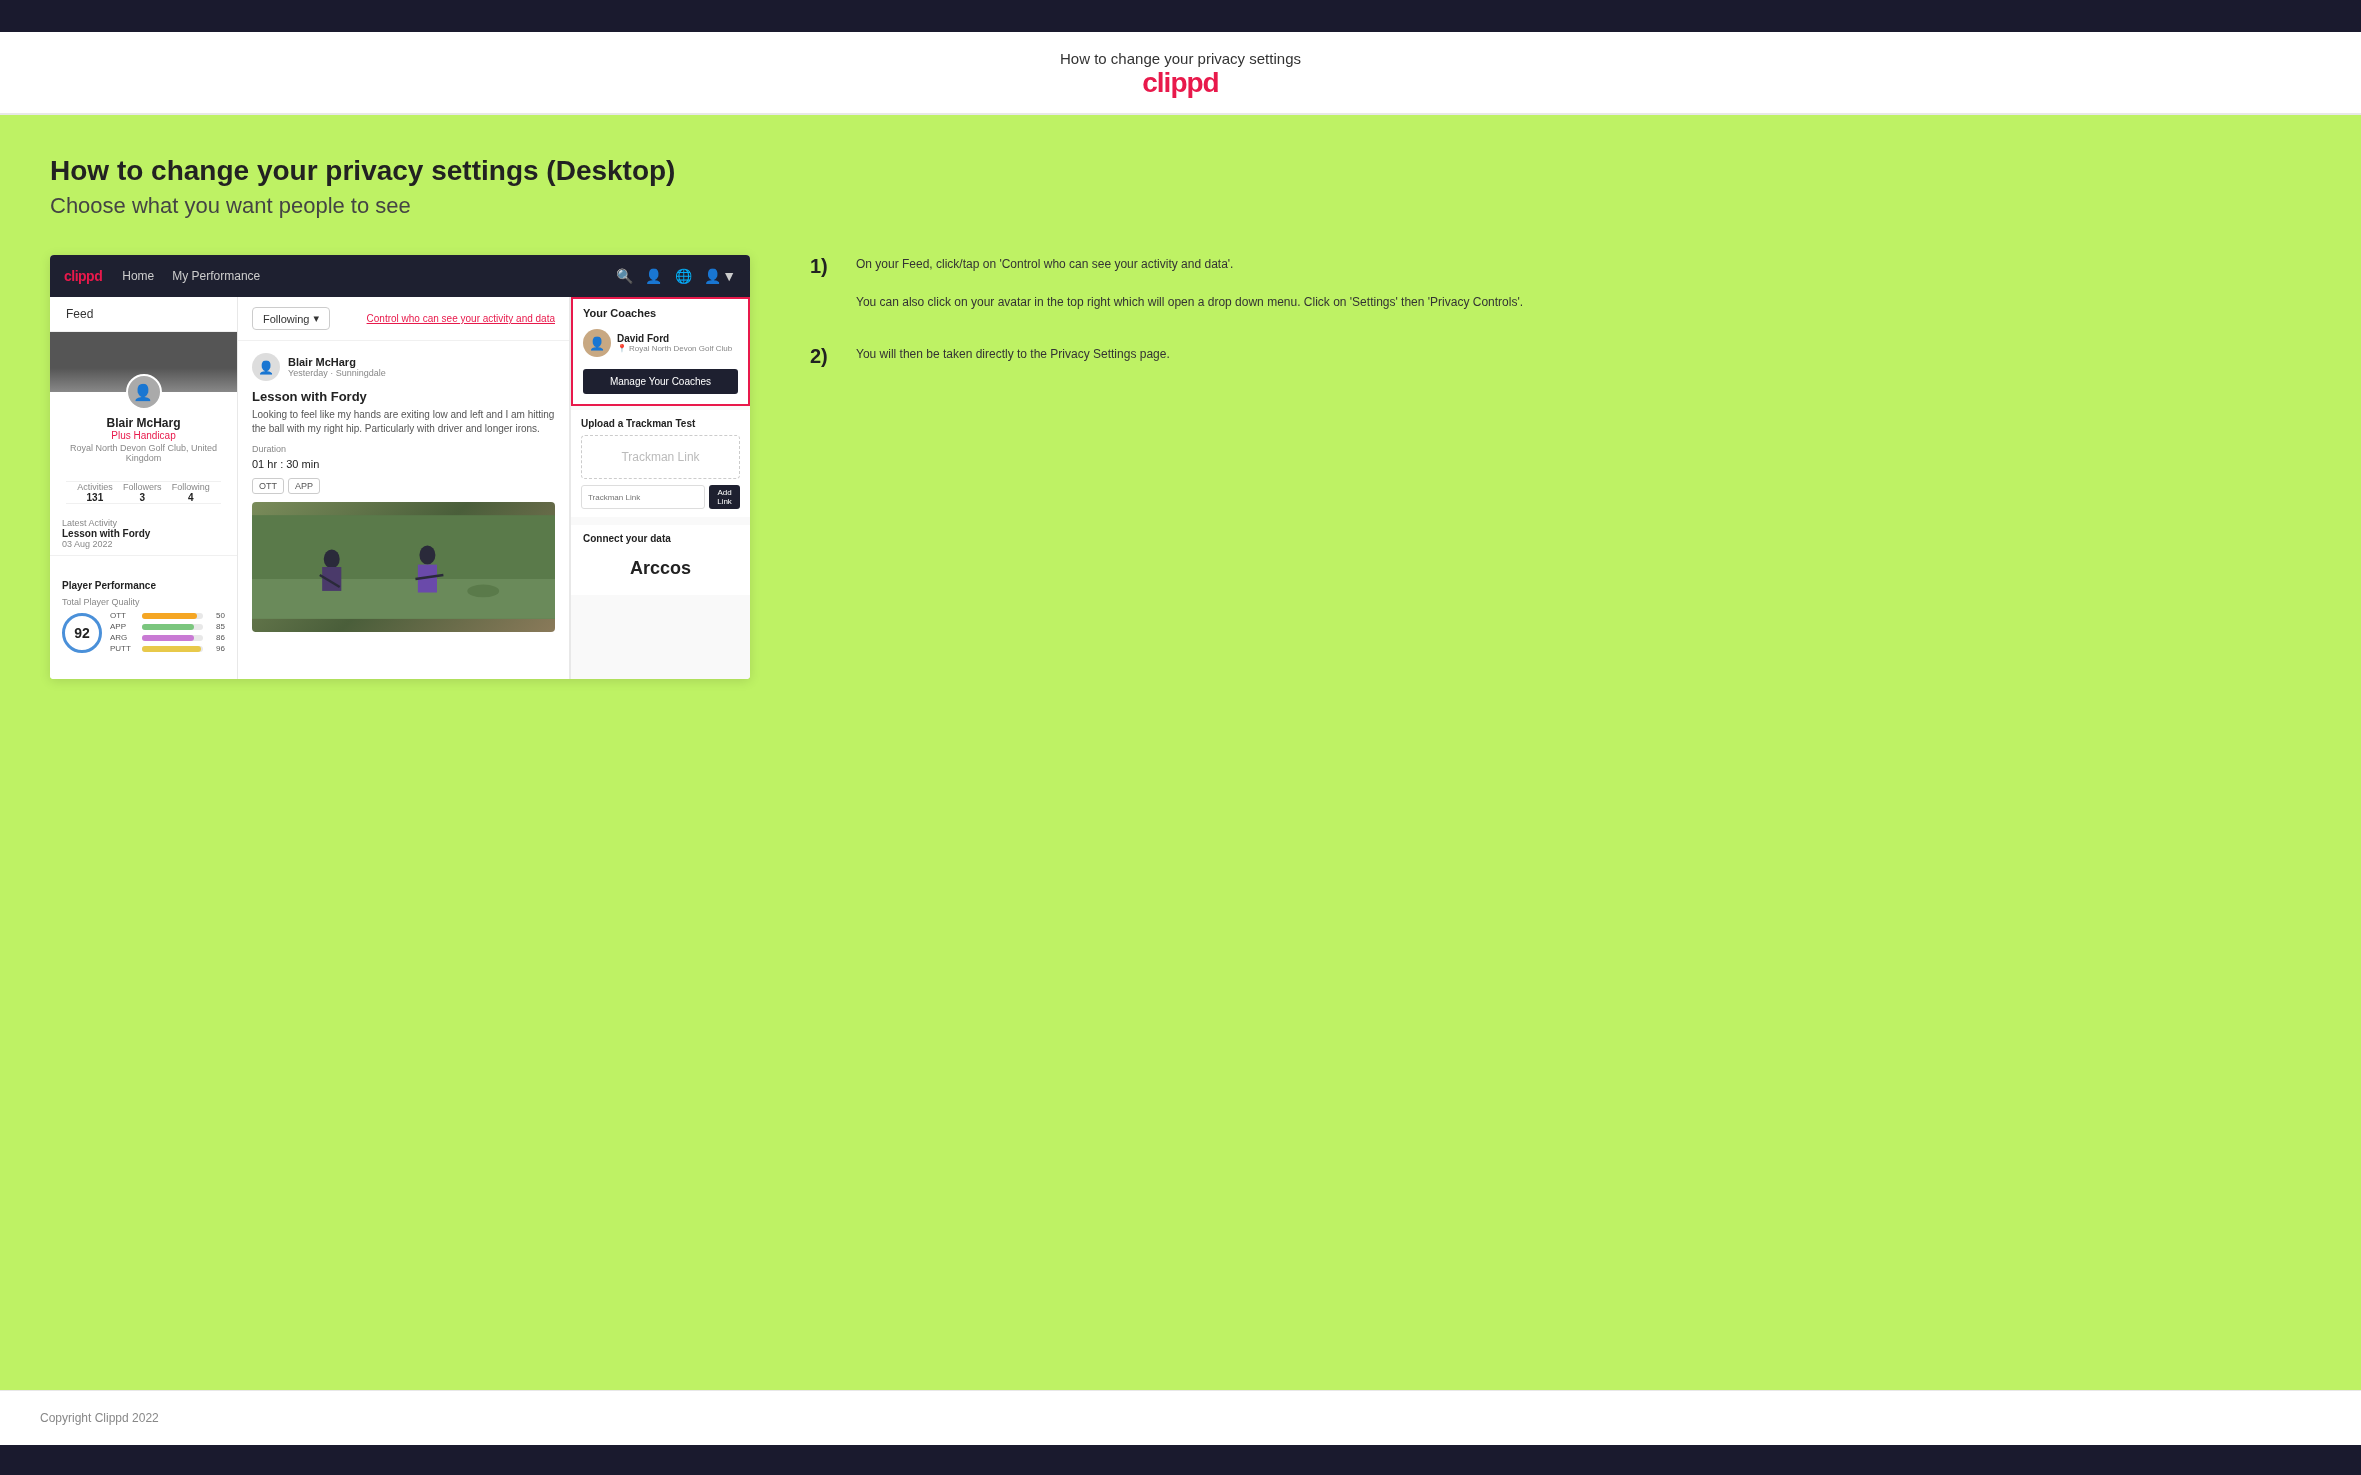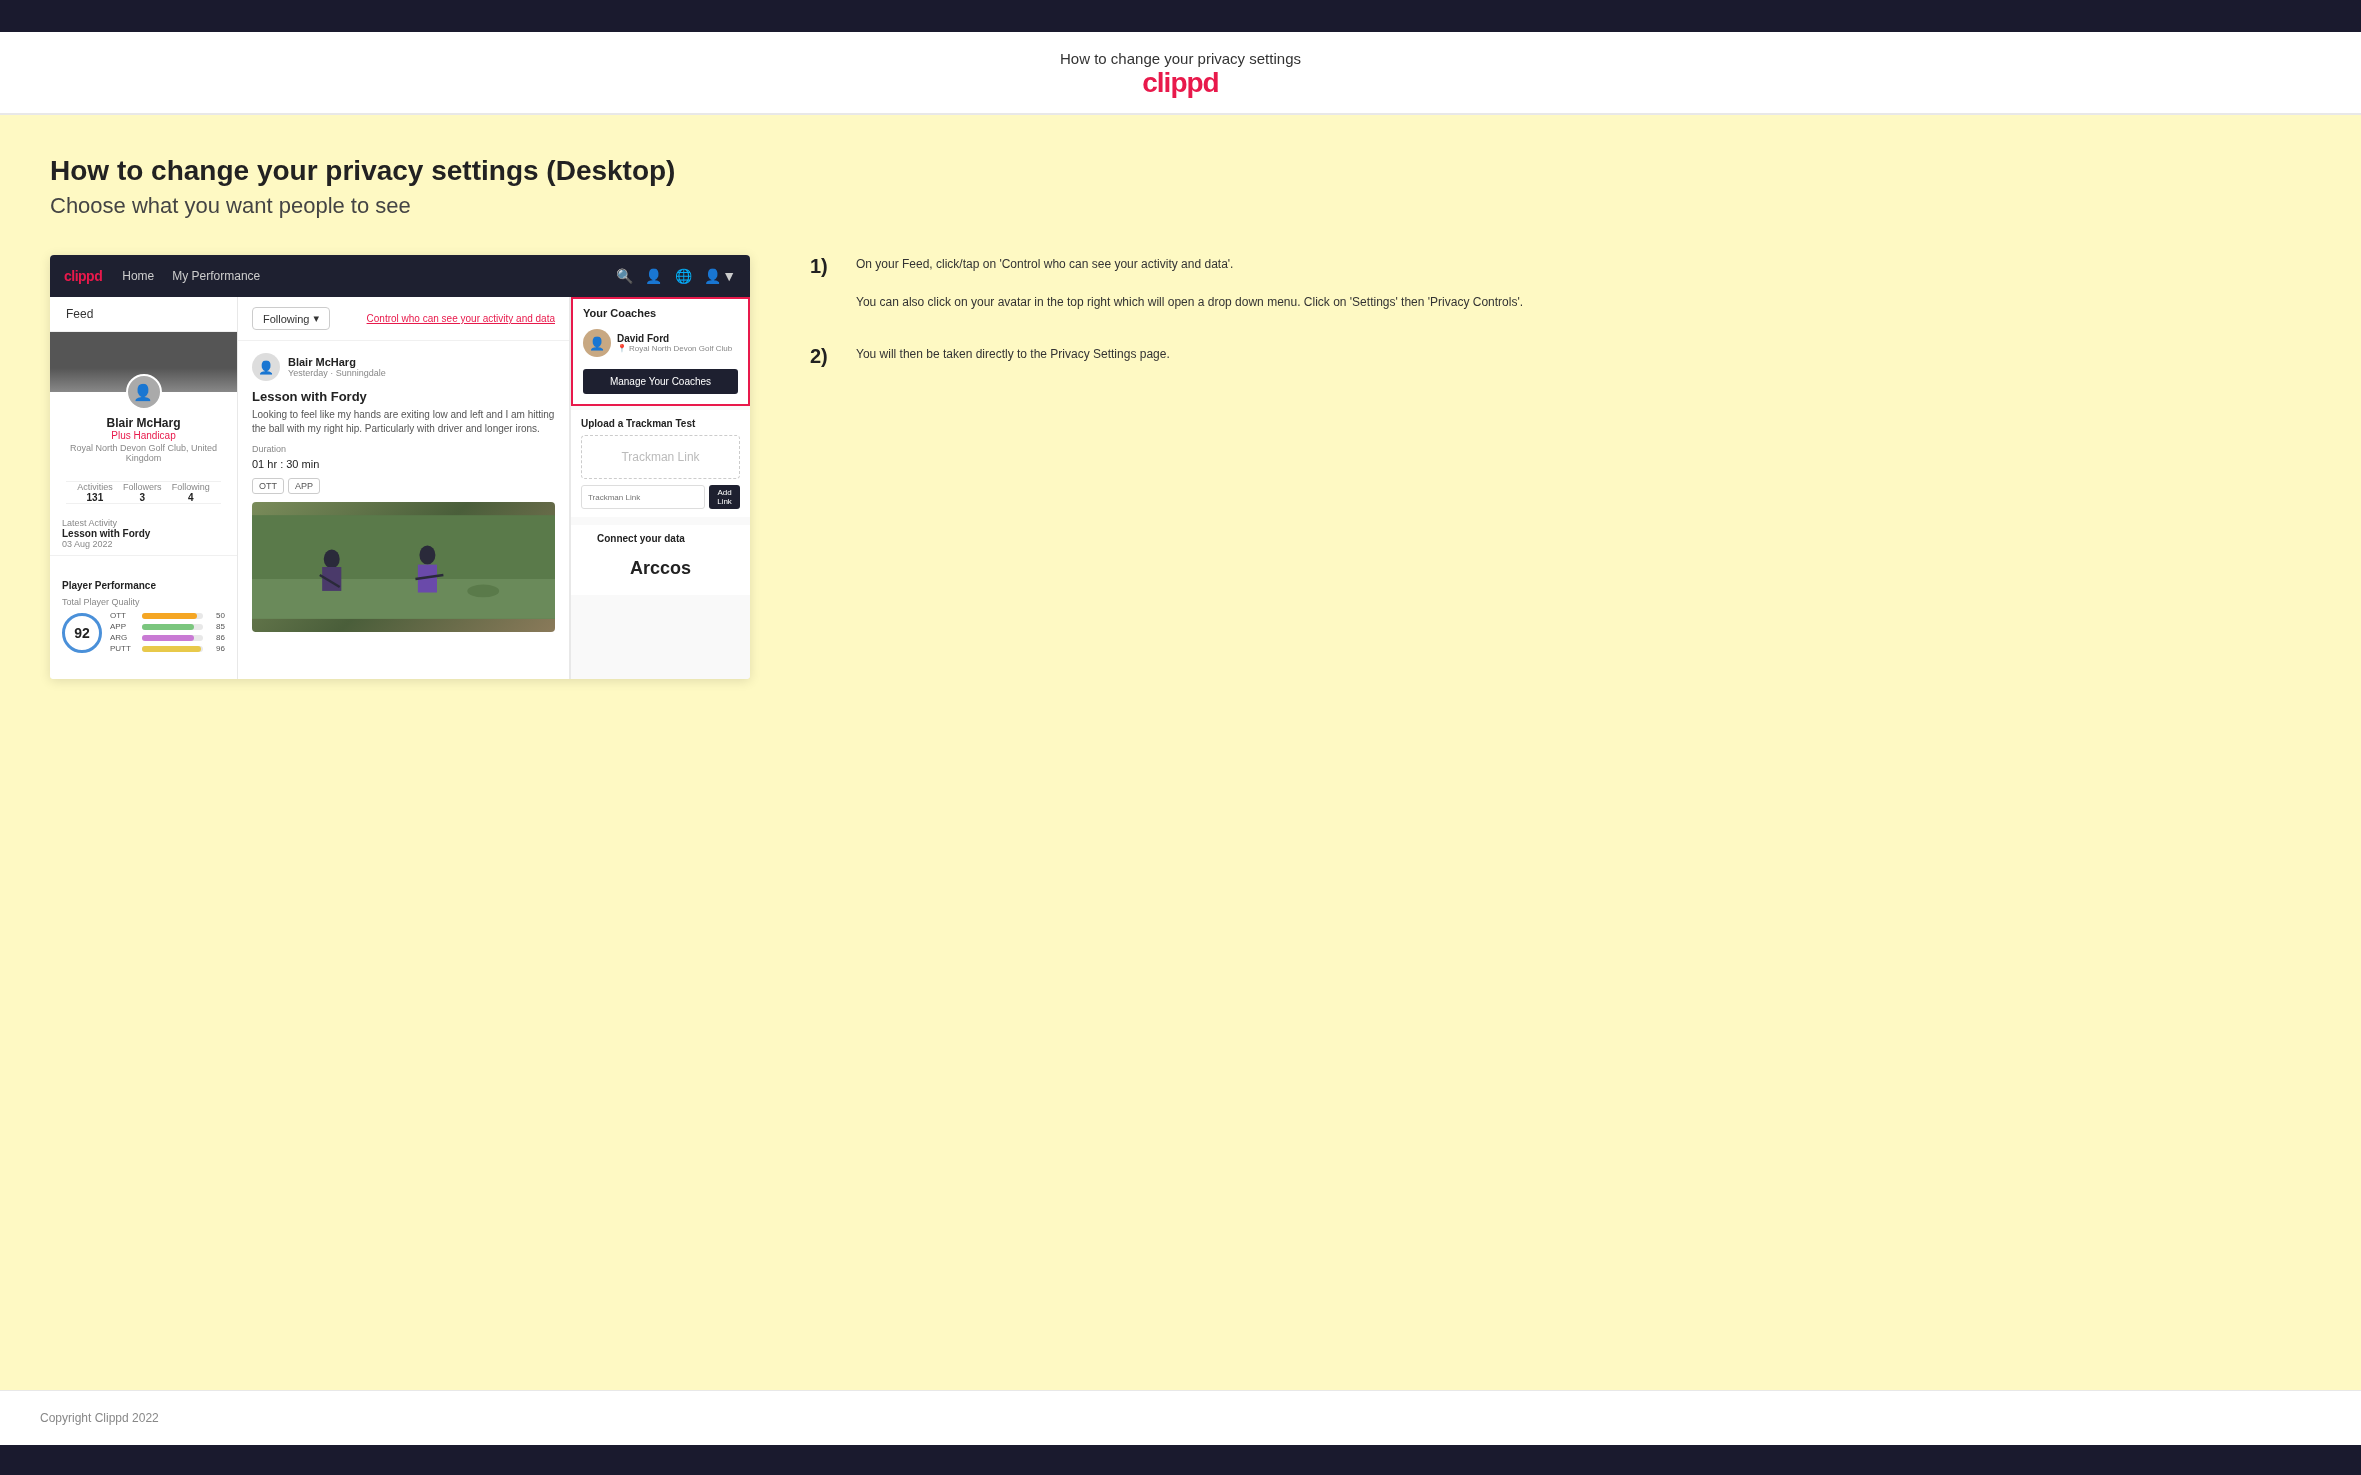--- a/index.html
+++ b/index.html
@@ -25,21 +25,21 @@
     }
 
     .clippd-logo {
       font-size: 28px;
       font-weight: bold;
       color: #e8194b;
       letter-spacing: -1px;
     }
 
     .main-content {
-      background: #fef9c3;
+      background: #bef264;
       padding: 40px 50px 40px 50px;
       min-height: calc(100vh - 200px);
     }
 
     .page-heading {
       font-size: 28px;
       font-weight: bold;
       color: #222;
       margin-bottom: 6px;
     }
@@ -524,21 +524,21 @@
       border: none;
       border-radius: 3px;
       padding: 3px 8px;
       font-size: 8px;
       cursor: pointer;
     }
 
     .connect-section {
       background: #fff;
       margin-top: 8px;
-      padding: 8px 26px;
+      padding: 8px 12px;
     }
 
     .connect-title {
       font-size: 10px;
       font-weight: bold;
       color: #222;
       margin-bottom: 6px;
     }
 
     .arccos-logo {

